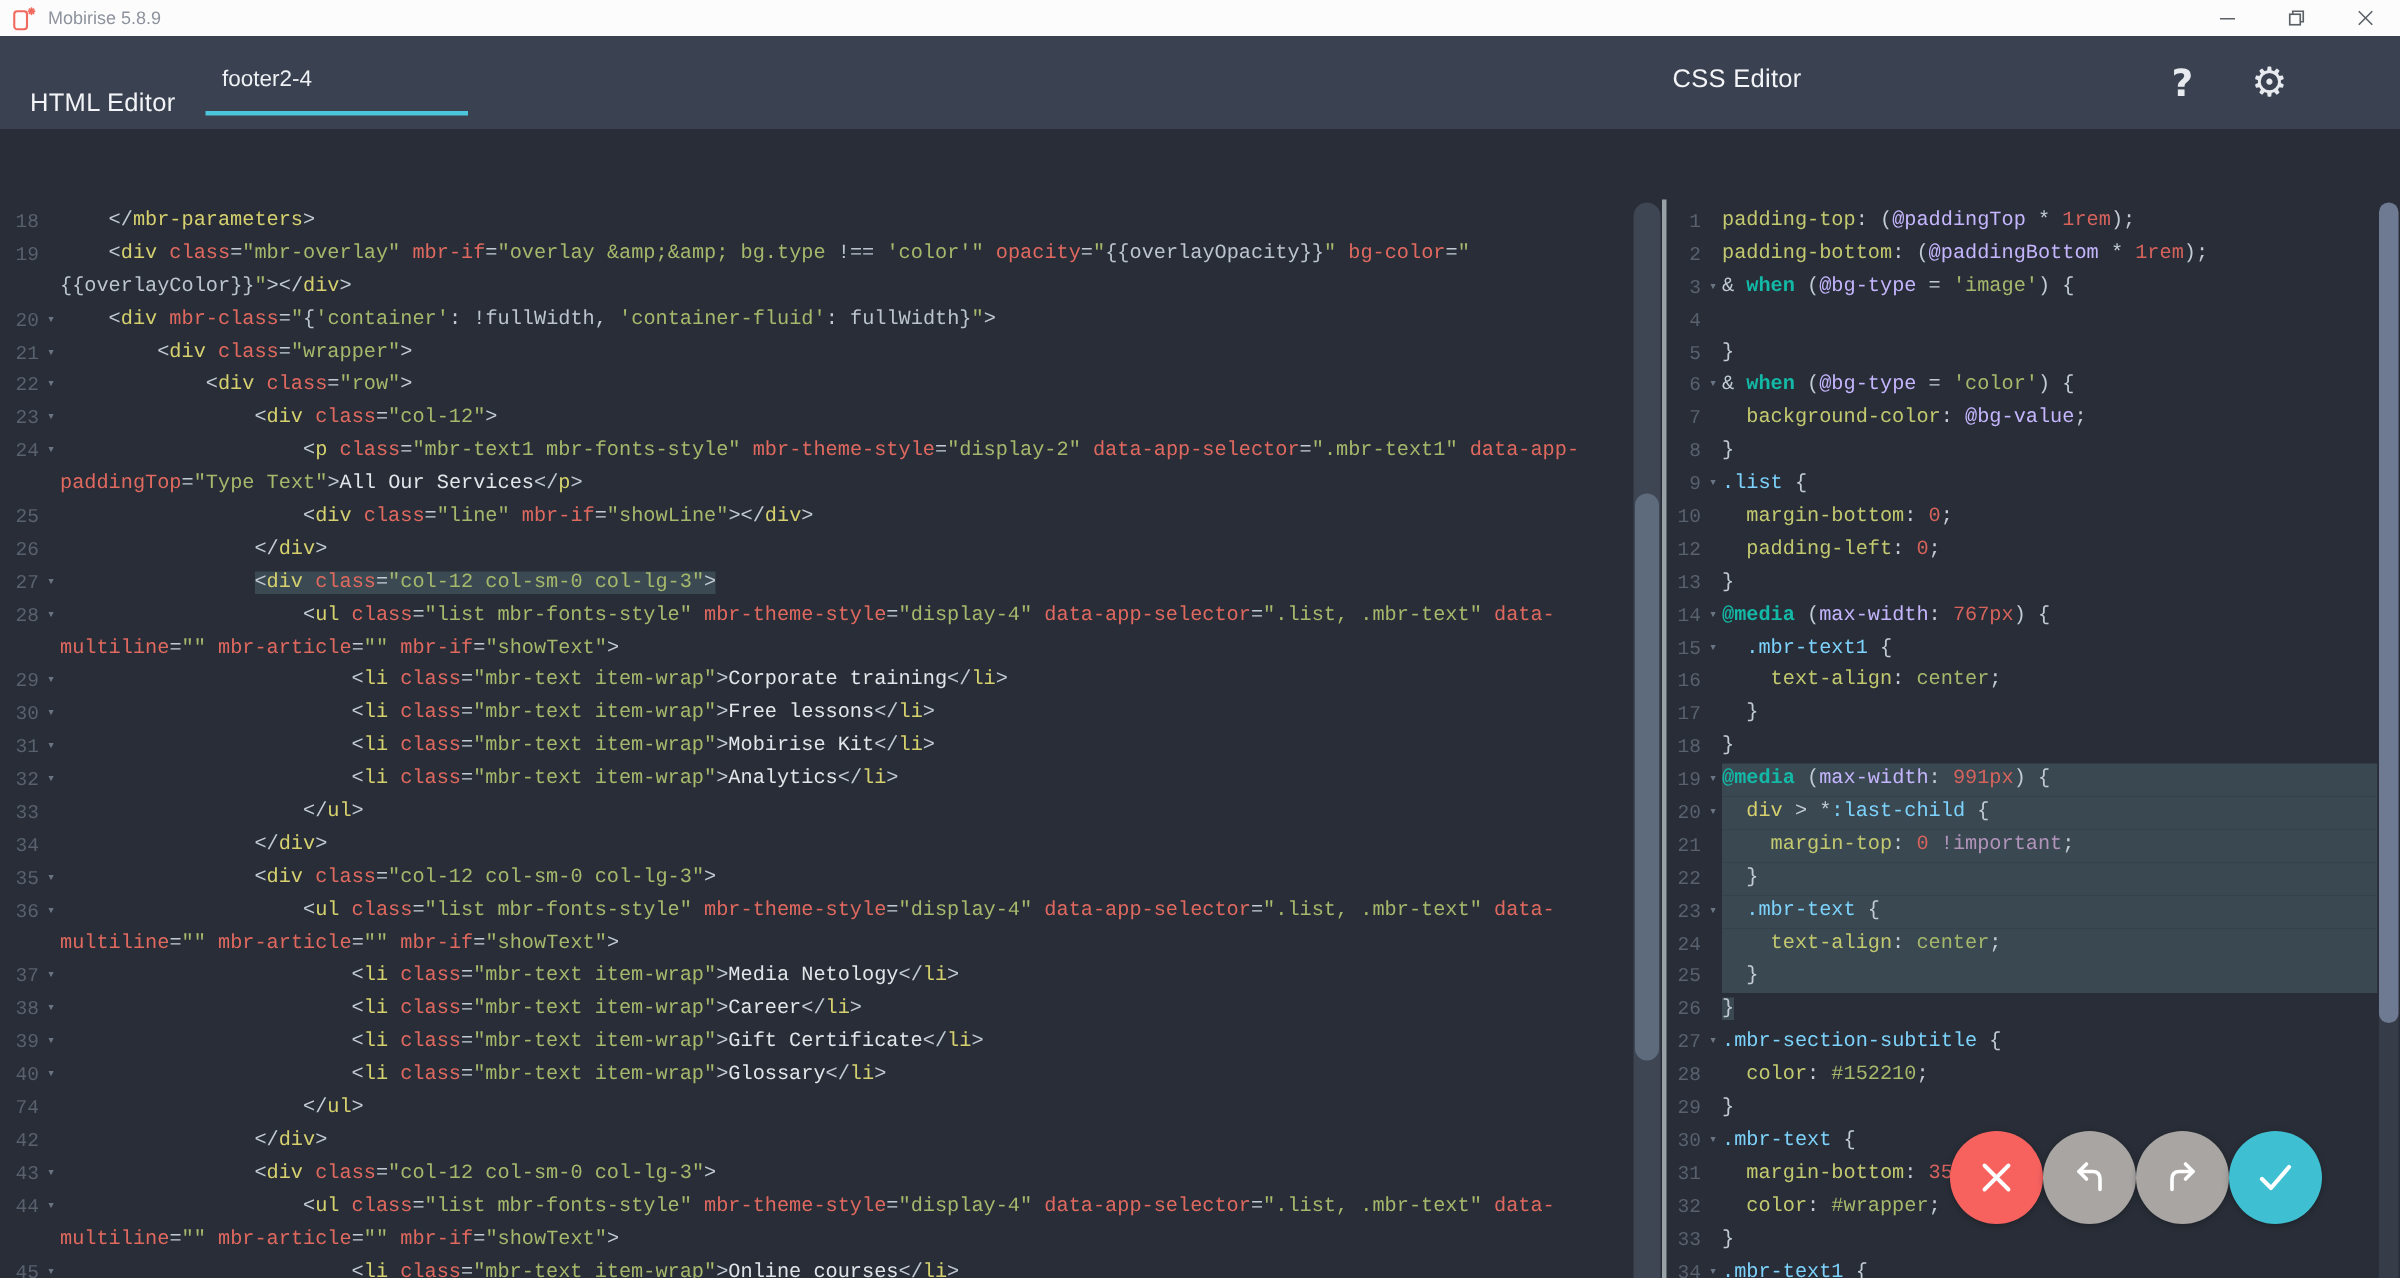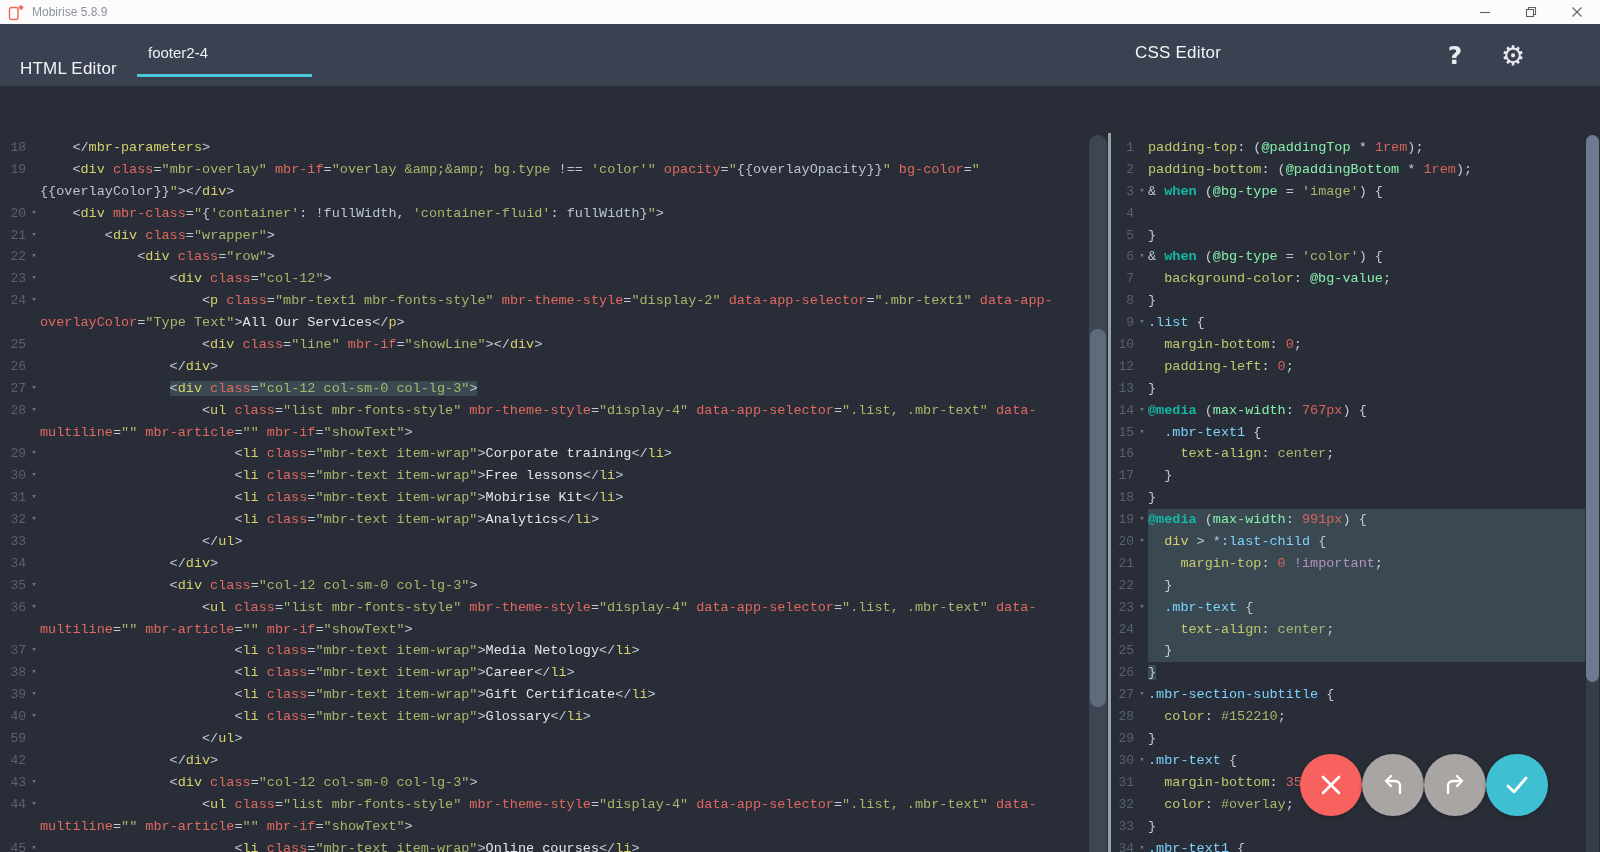--- a/index.html
+++ b/index.html
@@ -10,21 +10,21 @@
   .titlebar{position:absolute;left:0;top:0;width:1600px;height:24px;background:#fcfcfc;display:flex;align-items:center;}
   .appicon{margin-left:8px;width:17px;height:17px;}
   .wtitle{margin-left:7px;font-size:12px;color:#8d939d;}
   .wbtns{position:absolute;right:0;top:0;height:24px;display:flex;}
   .wbtn{width:46px;height:24px;display:flex;align-items:center;justify-content:center;background:transparent;border:0;cursor:pointer;}
 
   
   .header{position:absolute;left:0;top:24px;width:1600px;height:62px;background:#3a4150;}
   .hlabel{position:absolute;top:19px;font-size:17px;color:#f2f4f7;letter-spacing:.2px;}
   .lbl-html{left:20px;margin-top:16px;}
-  .lbl-css{left:1115px;margin-left:20px;}
+  .lbl-css{left:1115px;}
   .tab{position:absolute;left:148px;top:20px;font-size:15px;color:#eef1f4;cursor:pointer;}
   .tab-underline{position:absolute;left:137px;top:50px;width:175px;height:3px;background:#4cc6da;}
   .hicon{position:absolute;top:12px;width:38px;height:38px;display:flex;align-items:center;justify-content:center;background:transparent;border:0;cursor:pointer;}
   .help{left:1436px;font-size:25px;font-weight:700;color:#e7eaee;font-family:"DejaVu Sans",sans-serif;}
   .gear{left:1494px;font-size:27px;color:#e7eaee;font-family:"DejaVu Sans",sans-serif;}
 
   
   .editors{position:absolute;left:0;top:86px;width:1600px;height:766px;background:#282d37;margin-top:47px;}
   .pane{position:absolute;top:0;bottom:0;overflow:hidden;padding-top:4px;box-sizing:border-box;}
   .pane-html{left:0;width:1089px;}
@@ -33,21 +33,21 @@
   .ln{flex:none;width:26px;padding-right:2px;text-align:right;color:#59616e;font-size:13px;}
   .pane-css .ln{width:22px;}
   .fold{flex:none;width:12px;text-align:center;color:#6b7482;font-size:9px;line-height:21.9px;cursor:pointer;}
   .code{white-space:pre;}
   .selfull .code{flex:1;background:#3a4852;}
   .selinline{background:#3b4a52;}
 
   .tk-p{color:#c2cad4}.tk-t{color:#d6d16e}.tk-a{color:#e0695f}.tk-s{color:#a5b86b}
   .tk-x{color:#e2e6ea}.tk-g{color:#bbc4cf}.tk-cp{color:#c3c96f}.tk-n{color:#d5635c}
   .tk-k{color:#14b8a6;font-weight:bold}.tk-cs{color:#7dd3fc}.tk-imp{color:#b294bb}
-  .tk-u{color:#e2e6ea;font-weight:bold}.tk-v{color:#86efac}
+  .tk-u{color:#e2e6ea;font-weight:bold}.tk-v{color:#c4b5fd}
 
   
   .sb-html{position:absolute;left:1089px;top:2px;bottom:2px;width:18px;background:#3e4654;border-radius:9px;}
   .sb-html-thumb{position:absolute;left:1px;width:16px;top:194px;height:378px;background:#5d6b7d;border-radius:8px;cursor:pointer;}
   .divider{position:absolute;left:1108px;top:0;bottom:0;width:3px;background:#98a1a6;cursor:col-resize;}
   .sb-css{position:absolute;right:1px;top:2px;bottom:2px;width:13px;background:#363d48;border-radius:7px;}
   .sb-css-thumb{position:absolute;left:0;width:13px;top:0;height:547px;background:#6d7a92;border-radius:7px;cursor:pointer;}
 
   
   .fabs{position:absolute;left:1300px;top:754px;display:flex;}
@@ -109,40 +109,40 @@
   <div class="editors">
     <div class="pane pane-html" id="html-pane">
         <div class="crow"><span class="ln">18</span><span class="fold"></span><span class="code" style="padding-left: 32.4px;"><span class="tk-p">&lt;/</span><span class="tk-t">mbr-parameters</span><span class="tk-p">&gt;</span></span></div>
         <div class="crow"><span class="ln">19</span><span class="fold"></span><span class="code" style="padding-left: 32.4px;"><span class="tk-p">&lt;</span><span class="tk-t">div</span><span class="tk-a"> class</span><span class="tk-p">=</span><span class="tk-s">"mbr-overlay"</span><span class="tk-a"> mbr-if</span><span class="tk-p">=</span><span class="tk-s">"overlay &amp;amp;&amp;amp; bg.type </span><span class="tk-g">!==</span><span class="tk-s"> 'color'"</span><span class="tk-a"> opacity</span><span class="tk-p">=</span><span class="tk-s">"</span><span class="tk-g">{{overlayOpacity}}</span><span class="tk-s">"</span><span class="tk-a"> bg-color</span><span class="tk-p">=</span><span class="tk-s">"</span></span></div>
         <div class="crow"><span class="ln"></span><span class="fold"></span><span class="code" style="padding-left: 0px;"><span class="tk-g">{{overlayColor}}</span><span class="tk-s">"</span><span class="tk-p">&gt;&lt;/</span><span class="tk-t">div</span><span class="tk-p">&gt;</span></span></div>
         <div class="crow"><span class="ln">20</span><span class="fold">▾</span><span class="code" style="padding-left: 32.4px;"><span class="tk-p">&lt;</span><span class="tk-t">div</span><span class="tk-a"> mbr-class</span><span class="tk-p">=</span><span class="tk-s">"</span><span class="tk-g">{</span><span class="tk-s">'container'</span><span class="tk-p">:</span><span class="tk-g"> !fullWidth</span><span class="tk-p">,</span><span class="tk-s"> 'container-fluid'</span><span class="tk-p">:</span><span class="tk-g"> fullWidth}</span><span class="tk-s">"</span><span class="tk-p">&gt;</span></span></div>
         <div class="crow"><span class="ln">21</span><span class="fold">▾</span><span class="code" style="padding-left: 64.8px;"><span class="tk-p">&lt;</span><span class="tk-t">div</span><span class="tk-a"> class</span><span class="tk-p">=</span><span class="tk-s">"wrapper"</span><span class="tk-p">&gt;</span></span></div>
         <div class="crow"><span class="ln">22</span><span class="fold">▾</span><span class="code" style="padding-left: 97.2px;"><span class="tk-p">&lt;</span><span class="tk-t">div</span><span class="tk-a"> class</span><span class="tk-p">=</span><span class="tk-s">"row"</span><span class="tk-p">&gt;</span></span></div>
         <div class="crow"><span class="ln">23</span><span class="fold">▾</span><span class="code" style="padding-left: 129.6px;"><span class="tk-p">&lt;</span><span class="tk-t">div</span><span class="tk-a"> class</span><span class="tk-p">=</span><span class="tk-s">"col-12"</span><span class="tk-p">&gt;</span></span></div>
         <div class="crow"><span class="ln">24</span><span class="fold">▾</span><span class="code" style="padding-left: 162px;"><span class="tk-p">&lt;</span><span class="tk-t">p</span><span class="tk-a"> class</span><span class="tk-p">=</span><span class="tk-s">"mbr-text1 mbr-fonts-style"</span><span class="tk-a"> mbr-theme-style</span><span class="tk-p">=</span><span class="tk-s">"display-2"</span><span class="tk-a"> data-app-selector</span><span class="tk-p">=</span><span class="tk-s">".mbr-text1"</span><span class="tk-a"> data-app-</span></span></div>
-        <div class="crow"><span class="ln"></span><span class="fold"></span><span class="code" style="padding-left: 0px;"><span class="tk-a">overlayColor</span><span class="tk-p">=</span><span class="tk-s">"Type Text"</span><span class="tk-p">&gt;</span><span class="tk-x">All Our Services</span><span class="tk-p">&lt;/</span><span class="tk-t">p</span><span class="tk-p">&gt;</span></span></div>
+        <div class="crow"><span class="ln"></span><span class="fold"></span><span class="code" style="padding-left: 0px;"><span class="tk-a">paddingTop</span><span class="tk-p">=</span><span class="tk-s">"Type Text"</span><span class="tk-p">&gt;</span><span class="tk-x">All Our Services</span><span class="tk-p">&lt;/</span><span class="tk-t">p</span><span class="tk-p">&gt;</span></span></div>
         <div class="crow"><span class="ln">25</span><span class="fold"></span><span class="code" style="padding-left: 162px;"><span class="tk-p">&lt;</span><span class="tk-t">div</span><span class="tk-a"> class</span><span class="tk-p">=</span><span class="tk-s">"line"</span><span class="tk-a"> mbr-if</span><span class="tk-p">=</span><span class="tk-s">"showLine"</span><span class="tk-p">&gt;&lt;/</span><span class="tk-t">div</span><span class="tk-p">&gt;</span></span></div>
         <div class="crow"><span class="ln">26</span><span class="fold"></span><span class="code" style="padding-left: 129.6px;"><span class="tk-p">&lt;/</span><span class="tk-t">div</span><span class="tk-p">&gt;</span></span></div>
         <div class="crow"><span class="ln">27</span><span class="fold">▾</span><span class="code" style="padding-left: 129.6px;"><span class="selinline"><span class="tk-p">&lt;</span><span class="tk-t">div</span><span class="tk-a"> class</span><span class="tk-p">=</span><span class="tk-s">"col-12 col-sm-0 col-lg-3"</span><span class="tk-p">&gt;</span></span></span></div>
         <div class="crow"><span class="ln">28</span><span class="fold">▾</span><span class="code" style="padding-left: 162px;"><span class="tk-p">&lt;</span><span class="tk-t">ul</span><span class="tk-a"> class</span><span class="tk-p">=</span><span class="tk-s">"list mbr-fonts-style"</span><span class="tk-a"> mbr-theme-style</span><span class="tk-p">=</span><span class="tk-s">"display-4"</span><span class="tk-a"> data-app-selector</span><span class="tk-p">=</span><span class="tk-s">".list, .mbr-text"</span><span class="tk-a"> data-</span></span></div>
         <div class="crow"><span class="ln"></span><span class="fold"></span><span class="code" style="padding-left: 0px;"><span class="tk-a">multiline</span><span class="tk-p">=</span><span class="tk-s">""</span><span class="tk-a"> mbr-article</span><span class="tk-p">=</span><span class="tk-s">""</span><span class="tk-a"> mbr-if</span><span class="tk-p">=</span><span class="tk-s">"showText"</span><span class="tk-p">&gt;</span></span></div>
         <div class="crow"><span class="ln">29</span><span class="fold">▾</span><span class="code" style="padding-left: 194.4px;"><span class="tk-p">&lt;</span><span class="tk-t">li</span><span class="tk-a"> class</span><span class="tk-p">=</span><span class="tk-s">"mbr-text item-wrap"</span><span class="tk-p">&gt;</span><span class="tk-x">Corporate training</span><span class="tk-p">&lt;/</span><span class="tk-t">li</span><span class="tk-p">&gt;</span></span></div>
         <div class="crow"><span class="ln">30</span><span class="fold">▾</span><span class="code" style="padding-left: 194.4px;"><span class="tk-p">&lt;</span><span class="tk-t">li</span><span class="tk-a"> class</span><span class="tk-p">=</span><span class="tk-s">"mbr-text item-wrap"</span><span class="tk-p">&gt;</span><span class="tk-x">Free lessons</span><span class="tk-p">&lt;/</span><span class="tk-t">li</span><span class="tk-p">&gt;</span></span></div>
         <div class="crow"><span class="ln">31</span><span class="fold">▾</span><span class="code" style="padding-left: 194.4px;"><span class="tk-p">&lt;</span><span class="tk-t">li</span><span class="tk-a"> class</span><span class="tk-p">=</span><span class="tk-s">"mbr-text item-wrap"</span><span class="tk-p">&gt;</span><span class="tk-x">Mobirise Kit</span><span class="tk-p">&lt;/</span><span class="tk-t">li</span><span class="tk-p">&gt;</span></span></div>
         <div class="crow"><span class="ln">32</span><span class="fold">▾</span><span class="code" style="padding-left: 194.4px;"><span class="tk-p">&lt;</span><span class="tk-t">li</span><span class="tk-a"> class</span><span class="tk-p">=</span><span class="tk-s">"mbr-text item-wrap"</span><span class="tk-p">&gt;</span><span class="tk-x">Analytics</span><span class="tk-p">&lt;/</span><span class="tk-t">li</span><span class="tk-p">&gt;</span></span></div>
         <div class="crow"><span class="ln">33</span><span class="fold"></span><span class="code" style="padding-left: 162px;"><span class="tk-p">&lt;/</span><span class="tk-t">ul</span><span class="tk-p">&gt;</span></span></div>
         <div class="crow"><span class="ln">34</span><span class="fold"></span><span class="code" style="padding-left: 129.6px;"><span class="tk-p">&lt;/</span><span class="tk-t">div</span><span class="tk-p">&gt;</span></span></div>
         <div class="crow"><span class="ln">35</span><span class="fold">▾</span><span class="code" style="padding-left: 129.6px;"><span class="tk-p">&lt;</span><span class="tk-t">div</span><span class="tk-a"> class</span><span class="tk-p">=</span><span class="tk-s">"col-12 col-sm-0 col-lg-3"</span><span class="tk-p">&gt;</span></span></div>
         <div class="crow"><span class="ln">36</span><span class="fold">▾</span><span class="code" style="padding-left: 162px;"><span class="tk-p">&lt;</span><span class="tk-t">ul</span><span class="tk-a"> class</span><span class="tk-p">=</span><span class="tk-s">"list mbr-fonts-style"</span><span class="tk-a"> mbr-theme-style</span><span class="tk-p">=</span><span class="tk-s">"display-4"</span><span class="tk-a"> data-app-selector</span><span class="tk-p">=</span><span class="tk-s">".list, .mbr-text"</span><span class="tk-a"> data-</span></span></div>
         <div class="crow"><span class="ln"></span><span class="fold"></span><span class="code" style="padding-left: 0px;"><span class="tk-a">multiline</span><span class="tk-p">=</span><span class="tk-s">""</span><span class="tk-a"> mbr-article</span><span class="tk-p">=</span><span class="tk-s">""</span><span class="tk-a"> mbr-if</span><span class="tk-p">=</span><span class="tk-s">"showText"</span><span class="tk-p">&gt;</span></span></div>
         <div class="crow"><span class="ln">37</span><span class="fold">▾</span><span class="code" style="padding-left: 194.4px;"><span class="tk-p">&lt;</span><span class="tk-t">li</span><span class="tk-a"> class</span><span class="tk-p">=</span><span class="tk-s">"mbr-text item-wrap"</span><span class="tk-p">&gt;</span><span class="tk-x">Media Netology</span><span class="tk-p">&lt;/</span><span class="tk-t">li</span><span class="tk-p">&gt;</span></span></div>
         <div class="crow"><span class="ln">38</span><span class="fold">▾</span><span class="code" style="padding-left: 194.4px;"><span class="tk-p">&lt;</span><span class="tk-t">li</span><span class="tk-a"> class</span><span class="tk-p">=</span><span class="tk-s">"mbr-text item-wrap"</span><span class="tk-p">&gt;</span><span class="tk-x">Career</span><span class="tk-p">&lt;/</span><span class="tk-t">li</span><span class="tk-p">&gt;</span></span></div>
         <div class="crow"><span class="ln">39</span><span class="fold">▾</span><span class="code" style="padding-left: 194.4px;"><span class="tk-p">&lt;</span><span class="tk-t">li</span><span class="tk-a"> class</span><span class="tk-p">=</span><span class="tk-s">"mbr-text item-wrap"</span><span class="tk-p">&gt;</span><span class="tk-x">Gift Certificate</span><span class="tk-p">&lt;/</span><span class="tk-t">li</span><span class="tk-p">&gt;</span></span></div>
         <div class="crow"><span class="ln">40</span><span class="fold">▾</span><span class="code" style="padding-left: 194.4px;"><span class="tk-p">&lt;</span><span class="tk-t">li</span><span class="tk-a"> class</span><span class="tk-p">=</span><span class="tk-s">"mbr-text item-wrap"</span><span class="tk-p">&gt;</span><span class="tk-x">Glossary</span><span class="tk-p">&lt;/</span><span class="tk-t">li</span><span class="tk-p">&gt;</span></span></div>
-        <div class="crow"><span class="ln">59</span><span class="fold"></span><span class="code" style="padding-left: 162px;"><span class="tk-p">&lt;/</span><span class="tk-t">ul</span><span class="tk-p">&gt;</span></span></div>
+        <div class="crow"><span class="ln">74</span><span class="fold"></span><span class="code" style="padding-left: 162px;"><span class="tk-p">&lt;/</span><span class="tk-t">ul</span><span class="tk-p">&gt;</span></span></div>
         <div class="crow"><span class="ln">42</span><span class="fold"></span><span class="code" style="padding-left: 129.6px;"><span class="tk-p">&lt;/</span><span class="tk-t">div</span><span class="tk-p">&gt;</span></span></div>
         <div class="crow"><span class="ln">43</span><span class="fold">▾</span><span class="code" style="padding-left: 129.6px;"><span class="tk-p">&lt;</span><span class="tk-t">div</span><span class="tk-a"> class</span><span class="tk-p">=</span><span class="tk-s">"col-12 col-sm-0 col-lg-3"</span><span class="tk-p">&gt;</span></span></div>
         <div class="crow"><span class="ln">44</span><span class="fold">▾</span><span class="code" style="padding-left: 162px;"><span class="tk-p">&lt;</span><span class="tk-t">ul</span><span class="tk-a"> class</span><span class="tk-p">=</span><span class="tk-s">"list mbr-fonts-style"</span><span class="tk-a"> mbr-theme-style</span><span class="tk-p">=</span><span class="tk-s">"display-4"</span><span class="tk-a"> data-app-selector</span><span class="tk-p">=</span><span class="tk-s">".list, .mbr-text"</span><span class="tk-a"> data-</span></span></div>
         <div class="crow"><span class="ln"></span><span class="fold"></span><span class="code" style="padding-left: 0px;"><span class="tk-a">multiline</span><span class="tk-p">=</span><span class="tk-s">""</span><span class="tk-a"> mbr-article</span><span class="tk-p">=</span><span class="tk-s">""</span><span class="tk-a"> mbr-if</span><span class="tk-p">=</span><span class="tk-s">"showText"</span><span class="tk-p">&gt;</span></span></div>
         <div class="crow"><span class="ln">45</span><span class="fold">▾</span><span class="code" style="padding-left: 194.4px;"><span class="tk-p">&lt;</span><span class="tk-t">li</span><span class="tk-a"> class</span><span class="tk-p">=</span><span class="tk-s">"mbr-text item-wrap"</span><span class="tk-p">&gt;</span><span class="tk-x">Online courses</span><span class="tk-p">&lt;/</span><span class="tk-t">li</span><span class="tk-p">&gt;</span></span></div>
         <div class="crow"><span class="ln">46</span><span class="fold">▾</span><span class="code" style="padding-left: 194.4px;"><span class="tk-p">&lt;</span><span class="tk-t">li</span><span class="tk-a"> class</span><span class="tk-p">=</span><span class="tk-s">"mbr-text item-wrap"</span><span class="tk-p">&gt;</span><span class="tk-x">Our approach</span><span class="tk-p">&lt;/</span><span class="tk-t">li</span><span class="tk-p">&gt;</span></span></div>
       </div>
 
     <div class="sb-html">
       <div class="sb-html-thumb"></div>
@@ -174,21 +174,21 @@
         <div class="crow selfull"><span class="ln">22</span><span class="fold"></span><span class="code" style="padding-left: 16.2px;"><span class="tk-p">}</span></span></div>
         <div class="crow selfull"><span class="ln">23</span><span class="fold">▾</span><span class="code" style="padding-left: 16.2px;"><span class="tk-cs">.mbr-text</span><span class="tk-p"> {</span></span></div>
         <div class="crow selfull"><span class="ln">24</span><span class="fold"></span><span class="code" style="padding-left: 32.4px;"><span class="tk-cp">text-align</span><span class="tk-p">: </span><span class="tk-s">center</span><span class="tk-p">;</span></span></div>
         <div class="crow selfull"><span class="ln">25</span><span class="fold"></span><span class="code" style="padding-left: 16.2px;"><span class="tk-p">}</span></span></div>
         <div class="crow"><span class="ln">26</span><span class="fold"></span><span class="code" style="padding-left: 0px;"><span class="selinline"><span class="tk-p">}</span></span></span></div>
         <div class="crow"><span class="ln">27</span><span class="fold">▾</span><span class="code" style="padding-left: 0px;"><span class="tk-cs">.mbr-section-subtitle</span><span class="tk-p"> {</span></span></div>
         <div class="crow"><span class="ln">28</span><span class="fold"></span><span class="code" style="padding-left: 16.2px;"><span class="tk-cp">color</span><span class="tk-p">: </span><span class="tk-s">#152210</span><span class="tk-p">;</span></span></div>
         <div class="crow"><span class="ln">29</span><span class="fold"></span><span class="code" style="padding-left: 0px;"><span class="tk-p">}</span></span></div>
         <div class="crow"><span class="ln">30</span><span class="fold">▾</span><span class="code" style="padding-left: 0px;"><span class="tk-cs">.mbr-text</span><span class="tk-p"> {</span></span></div>
         <div class="crow"><span class="ln">31</span><span class="fold"></span><span class="code" style="padding-left: 16.2px;"><span class="tk-cp">margin-bottom</span><span class="tk-p">: </span><span class="tk-n">35px</span><span class="tk-p">;</span></span></div>
-        <div class="crow"><span class="ln">32</span><span class="fold"></span><span class="code" style="padding-left: 16.2px;"><span class="tk-cp">color</span><span class="tk-p">: </span><span class="tk-s">#overlay</span><span class="tk-p">;</span></span></div>
+        <div class="crow"><span class="ln">32</span><span class="fold"></span><span class="code" style="padding-left: 16.2px;"><span class="tk-cp">color</span><span class="tk-p">: </span><span class="tk-s">#wrapper</span><span class="tk-p">;</span></span></div>
         <div class="crow"><span class="ln">33</span><span class="fold"></span><span class="code" style="padding-left: 0px;"><span class="tk-p">}</span></span></div>
         <div class="crow"><span class="ln">34</span><span class="fold">▾</span><span class="code" style="padding-left: 0px;"><span class="tk-cs">.mbr-text1</span><span class="tk-p"> {</span></span></div>
       </div>
 
     <div class="sb-css">
       <div class="sb-css-thumb"></div>
     </div>
   </div>
 
   <div class="fabs">

